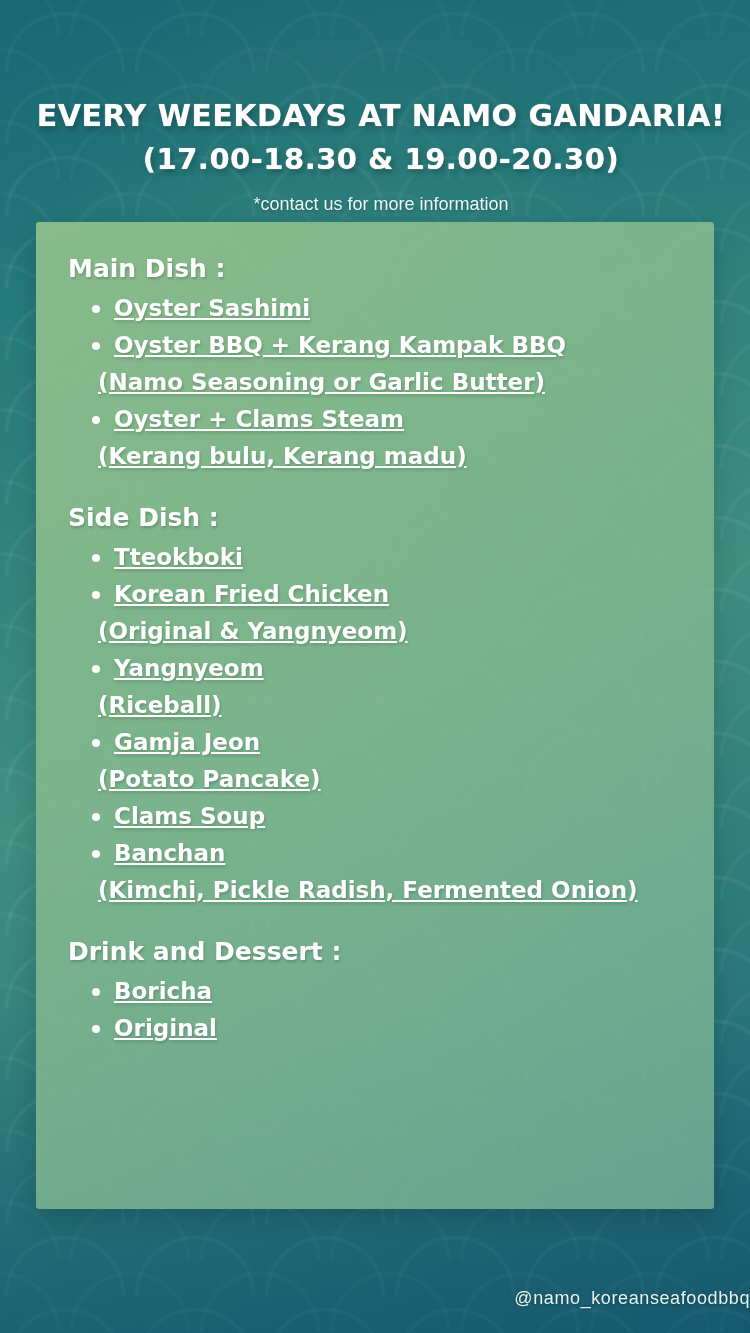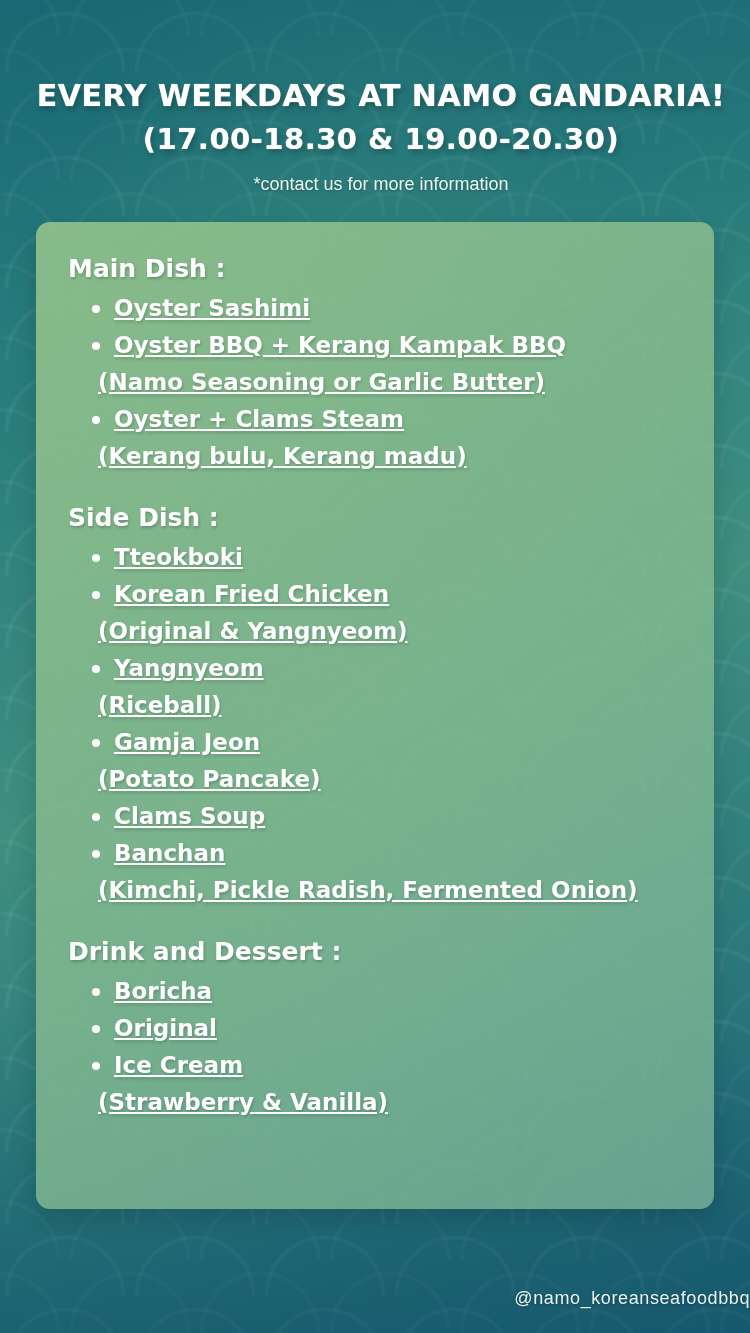--- a/index.html
+++ b/index.html
@@ -47,21 +47,21 @@
     position: absolute;
     inset: 0;
     background:
       radial-gradient(ellipse at 45% 42%, rgba(90,160,130,0.30) 0%, rgba(30,110,120,0.0) 58%),
       linear-gradient(180deg, rgba(18,92,110,0.35) 0%, rgba(0,0,0,0) 22%, rgba(0,0,0,0) 76%, rgba(16,80,104,0.45) 100%);
   }
 
   
   #header {
     position: relative;
-    padding-top: 76px;
+    padding-top: 96px;
     text-align: center;
     margin-left: 12px;
   }
 
   .headline {
     font-family: "DejaVu Sans", sans-serif;
     font-weight: bold;
     color: #ffffff;
     letter-spacing: 0.5px;
     text-shadow:
@@ -90,21 +90,21 @@
     text-shadow: 0 1px 3px rgba(0,0,0,0.25);
   }
 
   
   #menu-card {
     position: absolute;
     left: 36px;
     top: 222px;
     width: 678px;
     height: 987px;
-    border-radius: 14px;
+    border-radius: 3px;
     background: linear-gradient(145deg, rgba(150,196,140,0.88) 0%, rgba(133,186,141,0.86) 40%, rgba(126,182,146,0.84) 70%, rgba(118,176,150,0.82) 100%);
     box-shadow: 0 10px 26px rgba(0,0,0,0.16);
     padding: 30px 28px 24px 28px;
     overflow: hidden;
   }
 
   .section { margin-bottom: 0; }
   .section + .section { margin-top: 26px; }
 
   .section-title {
@@ -199,21 +199,20 @@
             <li class="item"><span class="bullet"></span><span>Gamja Jeon</span><span class="sub">(Potato Pancake)</span></li>
             <li class="item"><span class="bullet"></span><span>Clams Soup</span></li>
             <li class="item"><span class="bullet"></span><span>Banchan</span><span class="sub">(Kimchi, Pickle Radish, Fermented Onion)</span></li>
           </ul>
         </div>
         <div class="section">
           <div class="section-title">Drink and Dessert :</div>
           <ul class="items">
             <li class="item"><span class="bullet"></span><span>Boricha</span></li>
             <li class="item"><span class="bullet"></span><span>Original</span></li>
-            <li class="item"><span class="bullet"></span><span>Ice Cream</span><span class="sub">(Strawberry &amp; Vanilla)</span></li>
           </ul>
         </div>
       </div>
   </div>
 
   <div id="footer-handle">@namo_koreanseafoodbbq</div>
 
 </div>
 
 </body></html>

